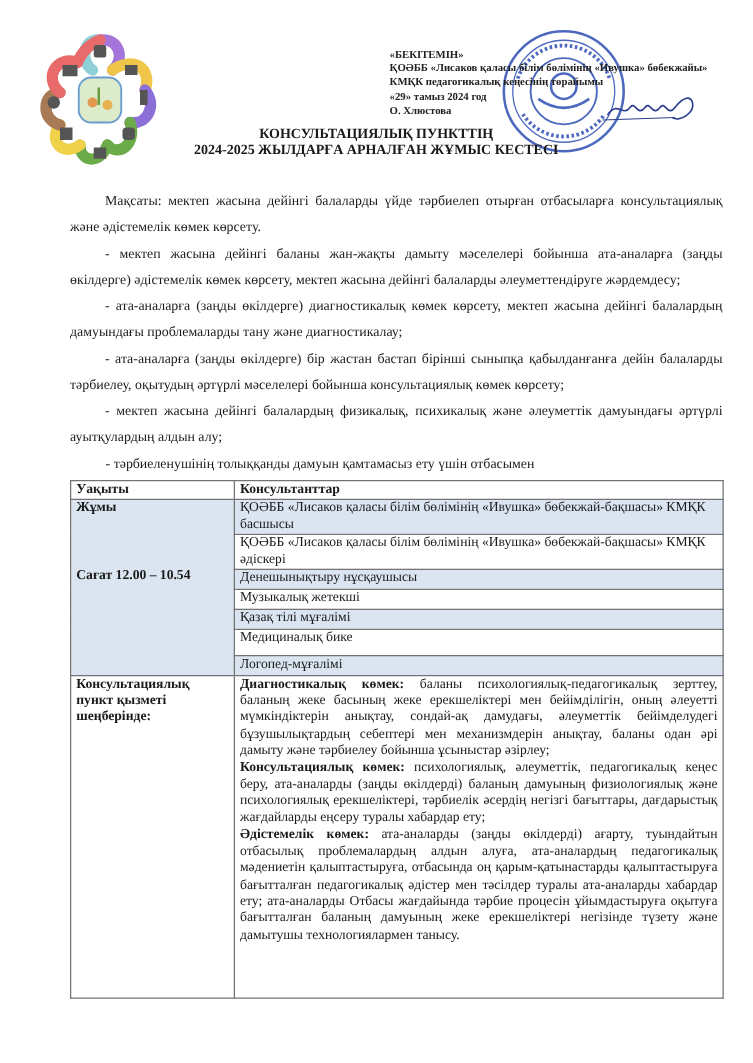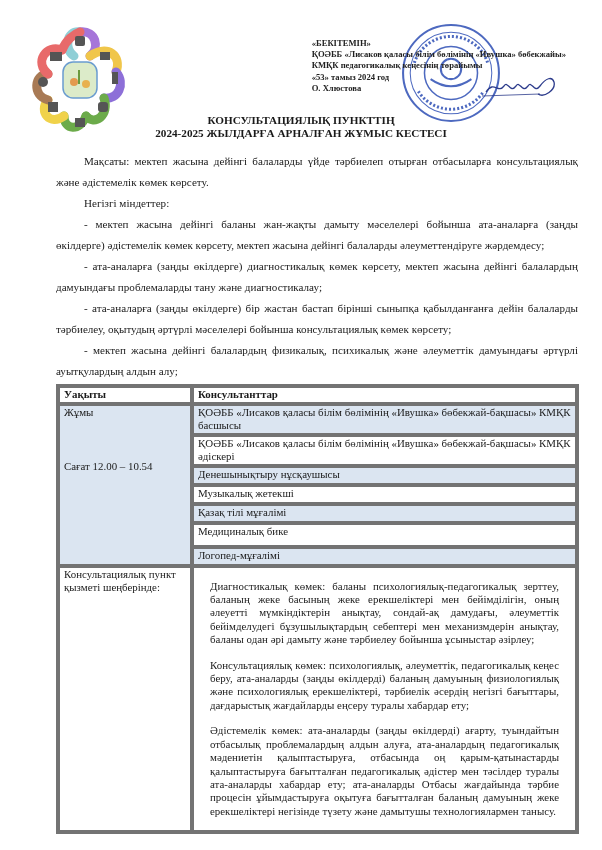--- a/index.html
+++ b/index.html
@@ -4,35 +4,35 @@
 <style>
   html, body { margin: 0; padding: 0; background: #ffffff; }
   body { width: 602px; height: 850px; position: relative; overflow: hidden;
          font-family: "Liberation Serif", serif; color: #1a1a1a; }
   .logo { position: absolute; left: 30px; top: 22px; width: 100px; height: 122px; }
   .approve { position: absolute; right: 36px; top: 38px; 
              font-size: 8.6px; font-weight: bold; line-height: 11.2px; color: #222; }
   .approve div { white-space: nowrap; }
   .stamp { position: absolute; left: 400px; top: 22px; width: 102px; height: 102px; opacity: 0.85; }
   .signature { position: absolute; left: 480px; top: 72px; width: 80px; height: 28px; }
-  .title { position: absolute; left: 0; right: 0; top: 114px; text-align: center;
+  .title { position: absolute; left: 0; right: 0; top: 101px; text-align: center;
            font-weight: bold; font-size: 11.2px; line-height: 13px; }
   .body-text { position: absolute; left: 56px; width: 522px; top: 151px;
                font-size: 11.1px; line-height: 21px; text-align: justify; }
   .body-text p { margin: 0; text-indent: 28px; }
   table.sched { position: absolute; left: 56px; top: 384px; width: 523px; border-collapse: collapse;
                 font-size: 10.9px; line-height: 13.4px; }
-  table.sched td { border: 4px solid #737373; padding: 0 4px; vertical-align: top; }
+  table.sched td { border: 1px solid #737373; padding: 0 4px; vertical-align: top; }
   table.sched td.col1 { width: 122px; }
   .hdr td { font-weight: bold; background: #ffffff; height: 14px; }
   .shade { background: #dbe5f1; }
   .white { background: #ffffff; }
-  .bold { font-weight: normal; }
+  .bold { font-weight: bold; }
   .tall { height: 15px; }
-  .desc p { margin: 12px; text-align: justify; }
+  .desc p { margin: 0; text-align: justify; }
   .desc-cell { height: 257px; }
 </style>
 </head>
 <body>
 
 <svg class="logo" viewBox="0 0 100 122">
   <g fill="none" stroke-width="9" stroke-linecap="round">
     <path d="M50 10 C36 8 34 28 44 34" stroke="#8fcfd6"></path>
     <path d="M50 10 C66 8 70 26 60 34" stroke="#a675d9"></path>
     <path d="M60 34 C78 22 92 34 86 50" stroke="#f0c64a"></path>
@@ -67,37 +67,36 @@
   <circle cx="50" cy="46" r="10" fill="none" stroke="#2e4fb5" stroke-width="2"></circle>
   <path d="M30 56 Q50 70 70 56" fill="none" stroke="#2e4fb5" stroke-width="2"></path>
   <path d="M14 40 A38 38 0 0 1 86 40" fill="none" stroke="#2e4fb5" stroke-width="3" stroke-dasharray="2 2"></path>
   <path d="M18 68 A38 38 0 0 0 82 68" fill="none" stroke="#2e4fb5" stroke-width="3" stroke-dasharray="2 2"></path>
 </svg>
 
 <div class="approve">
   <div>«БЕКІТЕМІН»</div>
   <div>ҚОӘББ  «Лисаков қаласы білім бөлімінің «Ивушка» бөбекжайы»</div>
   <div>КМҚК педагогикалық кеңесінің төрайымы</div>
-  <div>«53» тамыз 2024 год</div>
+  <div>«29» тамыз 2024 год</div>
   <div style="padding-right:56px;">О. Хлюстова</div>
 </div>
 
 <svg class="signature" viewBox="0 0 80 28">
   <path d="M6 20 C14 8 18 22 24 14 C28 8 30 22 36 14 C40 8 42 22 48 14 C52 8 54 22 60 14 C66 6 72 4 74 10 C76 18 64 26 58 22" fill="none" stroke="#2d3c8c" stroke-width="1.3"></path>
   <path d="M2 24 L60 22" stroke="#2d3c8c" stroke-width="0.8"></path>
 </svg>
 
 <div class="title">
   <div>КОНСУЛЬТАЦИЯЛЫҚ ПУНКТТІҢ</div>
   <div>2024-2025 ЖЫЛДАРҒА АРНАЛҒАН ЖҰМЫС КЕСТЕСІ</div>
 </div>
 
 <div class="body-text">
   <p>Мақсаты: мектеп жасына дейінгі балаларды үйде тәрбиелеп отырған отбасыларға консультациялық және әдістемелік көмек көрсету.</p>
-  <p>Негізгі міндеттер:</p>
   <p>- мектеп жасына дейінгі баланы жан-жақты дамыту мәселелері бойынша ата-аналарға (заңды өкілдерге) әдістемелік көмек көрсету, мектеп жасына дейінгі балаларды әлеуметтендіруге жәрдемдесу;</p>
   <p>- ата-аналарға (заңды өкілдерге) диагностикалық көмек көрсету, мектеп жасына дейінгі балалардың дамуындағы проблемаларды тану және диагностикалау;</p>
   <p>- ата-аналарға (заңды өкілдерге) бір жастан бастап бірінші сыныпқа қабылданғанға дейін балаларды тәрбиелеу, оқытудың әртүрлі мәселелері бойынша консультациялық көмек көрсету;</p>
   <p>- мектеп жасына дейінгі балалардың физикалық, психикалық және әлеуметтік дамуындағы әртүрлі ауытқулардың алдын алу;</p>
   <p style="text-align:center; padding-right:150px;">- тәрбиеленушінің толыққанды дамуын қамтамасыз ету үшін отбасымен тығыз ынтымақтастық.</p>
 </div>
 
 <table class="sched">
   <tbody>
       <tr class="hdr">

